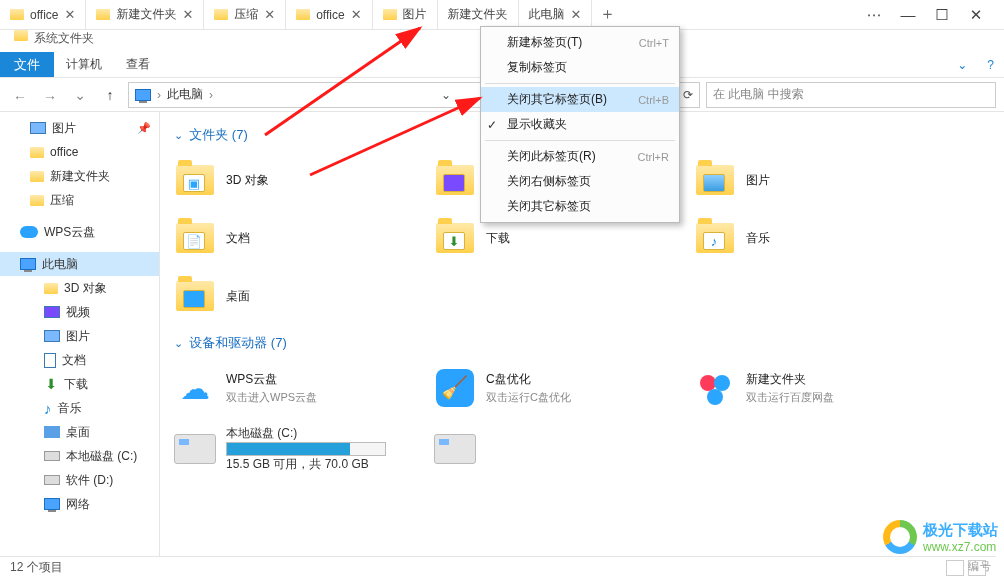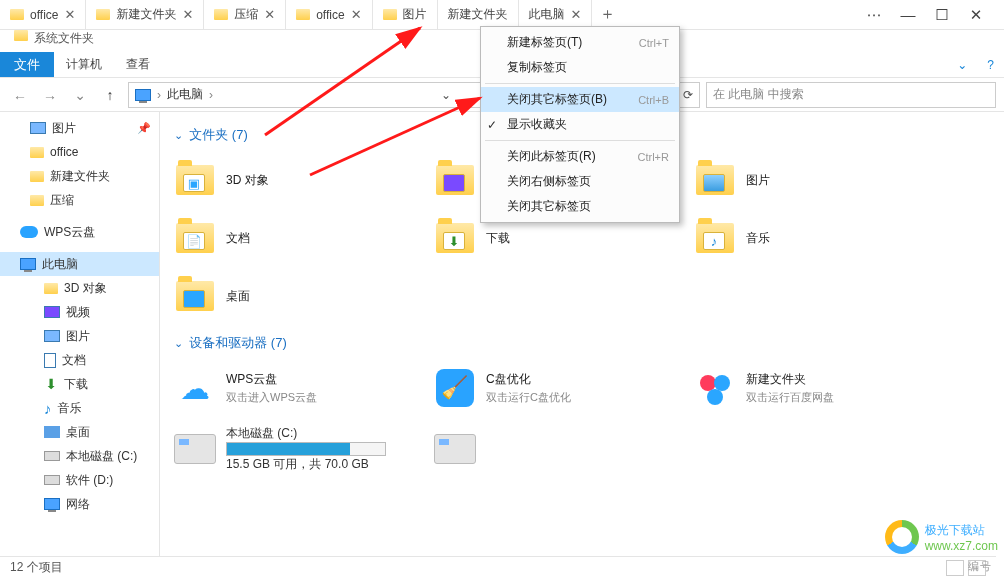--- a/index.html
+++ b/index.html
@@ -77,21 +77,21 @@
 .ctxmenu .check { position:absolute; left:6px; font-size:12px; color:#333;}
 
 
 .arrow { position:absolute; z-index:150; pointer-events:none; }
 
 
 .wm { position:absolute; right:6px; bottom:24px; display:flex; align-items:center; gap:6px; opacity:.9;}
 .wm .logo{ width:34px;height:34px;border-radius:50%; background:conic-gradient(#5fc13d 0 120deg,#2aa6ff 120deg 240deg,#ffb300 240deg 360deg); position:relative;}
 .wm .logo::after{content:"";position:absolute;inset:7px;border-radius:50%;background:#fff;}
 .wm .txts{display:flex;flex-direction:column;align-items:flex-start;}
-.wm .t1{color:#2aa6ff;font-weight:normal;font-size:12px;}
+.wm .t1{color:#2aa6ff;font-weight:bold;font-size:15px;}
 .wm .t2{color:#5fc13d;font-size:12px;}
 .wm2 { position:absolute; right:12px; bottom:4px; color:#999; font-size:11px; letter-spacing:1px;}
 
 .cloud-ic{width:18px;height:12px;background:#29a3ff;border-radius:8px;position:relative;display:inline-block;}
 .pic-ic{width:16px;height:12px;background:#7ab8ff;border:1px solid #3a7ab0;display:inline-block;}
 .doc-ic{width:12px;height:15px;background:#fff;border:1px solid #3a7ab0;display:inline-block;}
 .dl-ic{width:14px;height:14px;display:inline-flex;align-items:center;justify-content:center;color:#2d8f2d;font-size:14px;}
 .music-ic{color:#1a87d9;font-size:15px;}
 .desk-ic{width:16px;height:12px;background:#5aa0e6;display:inline-block;}
 .drive-s-ic{width:16px;height:10px;background:#ddd;border:1px solid #999;display:inline-block;}

